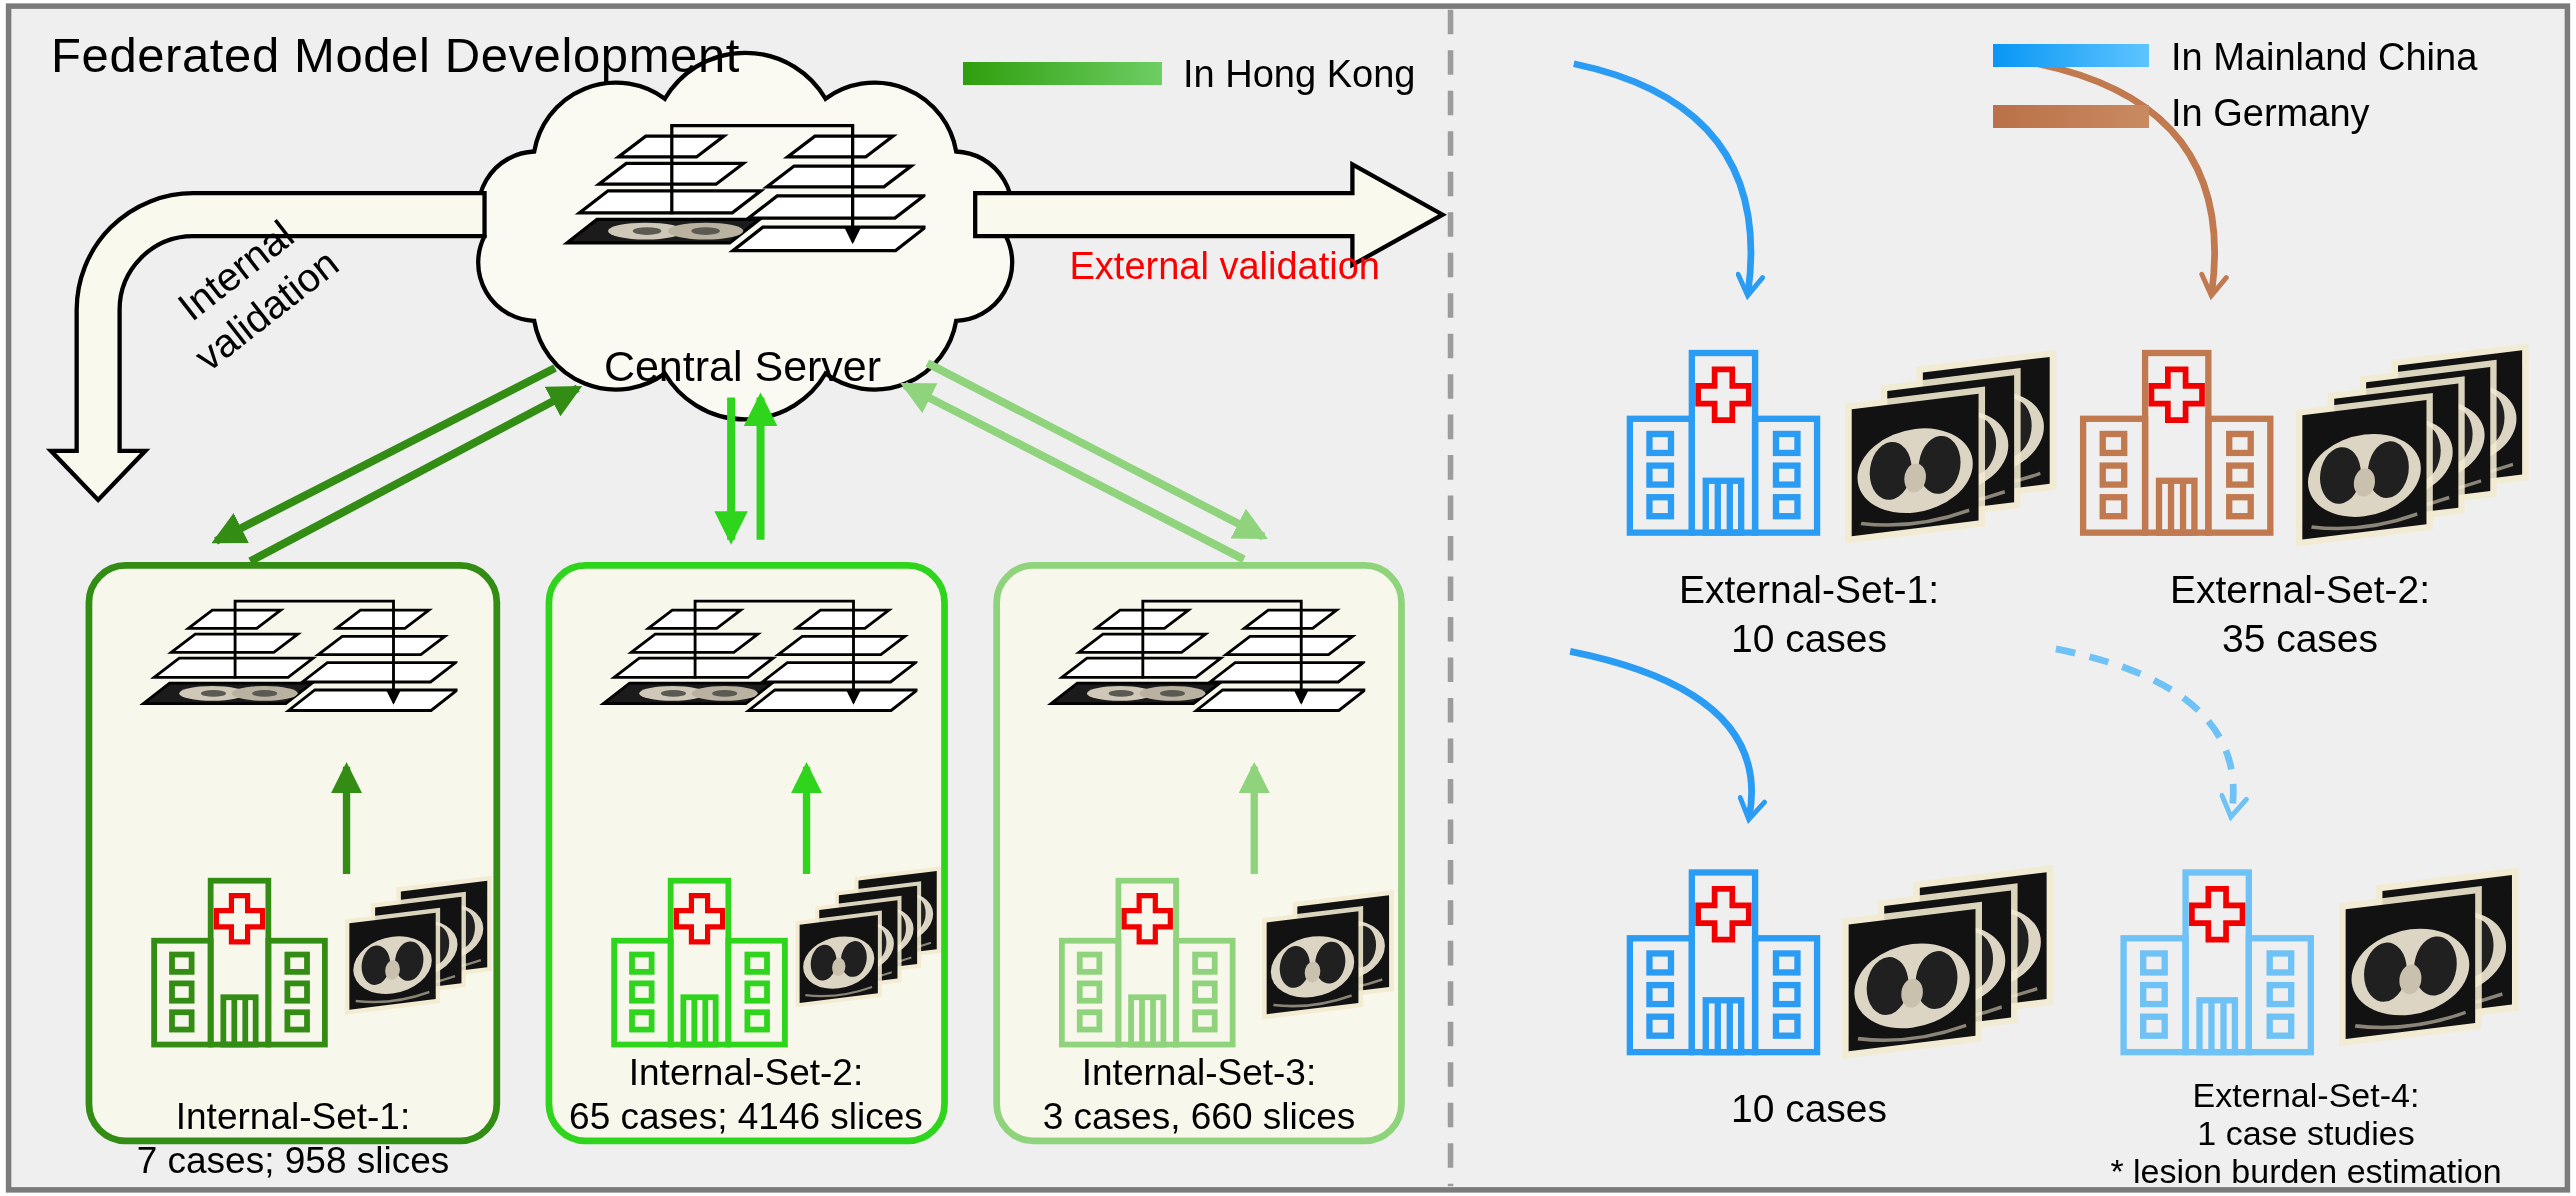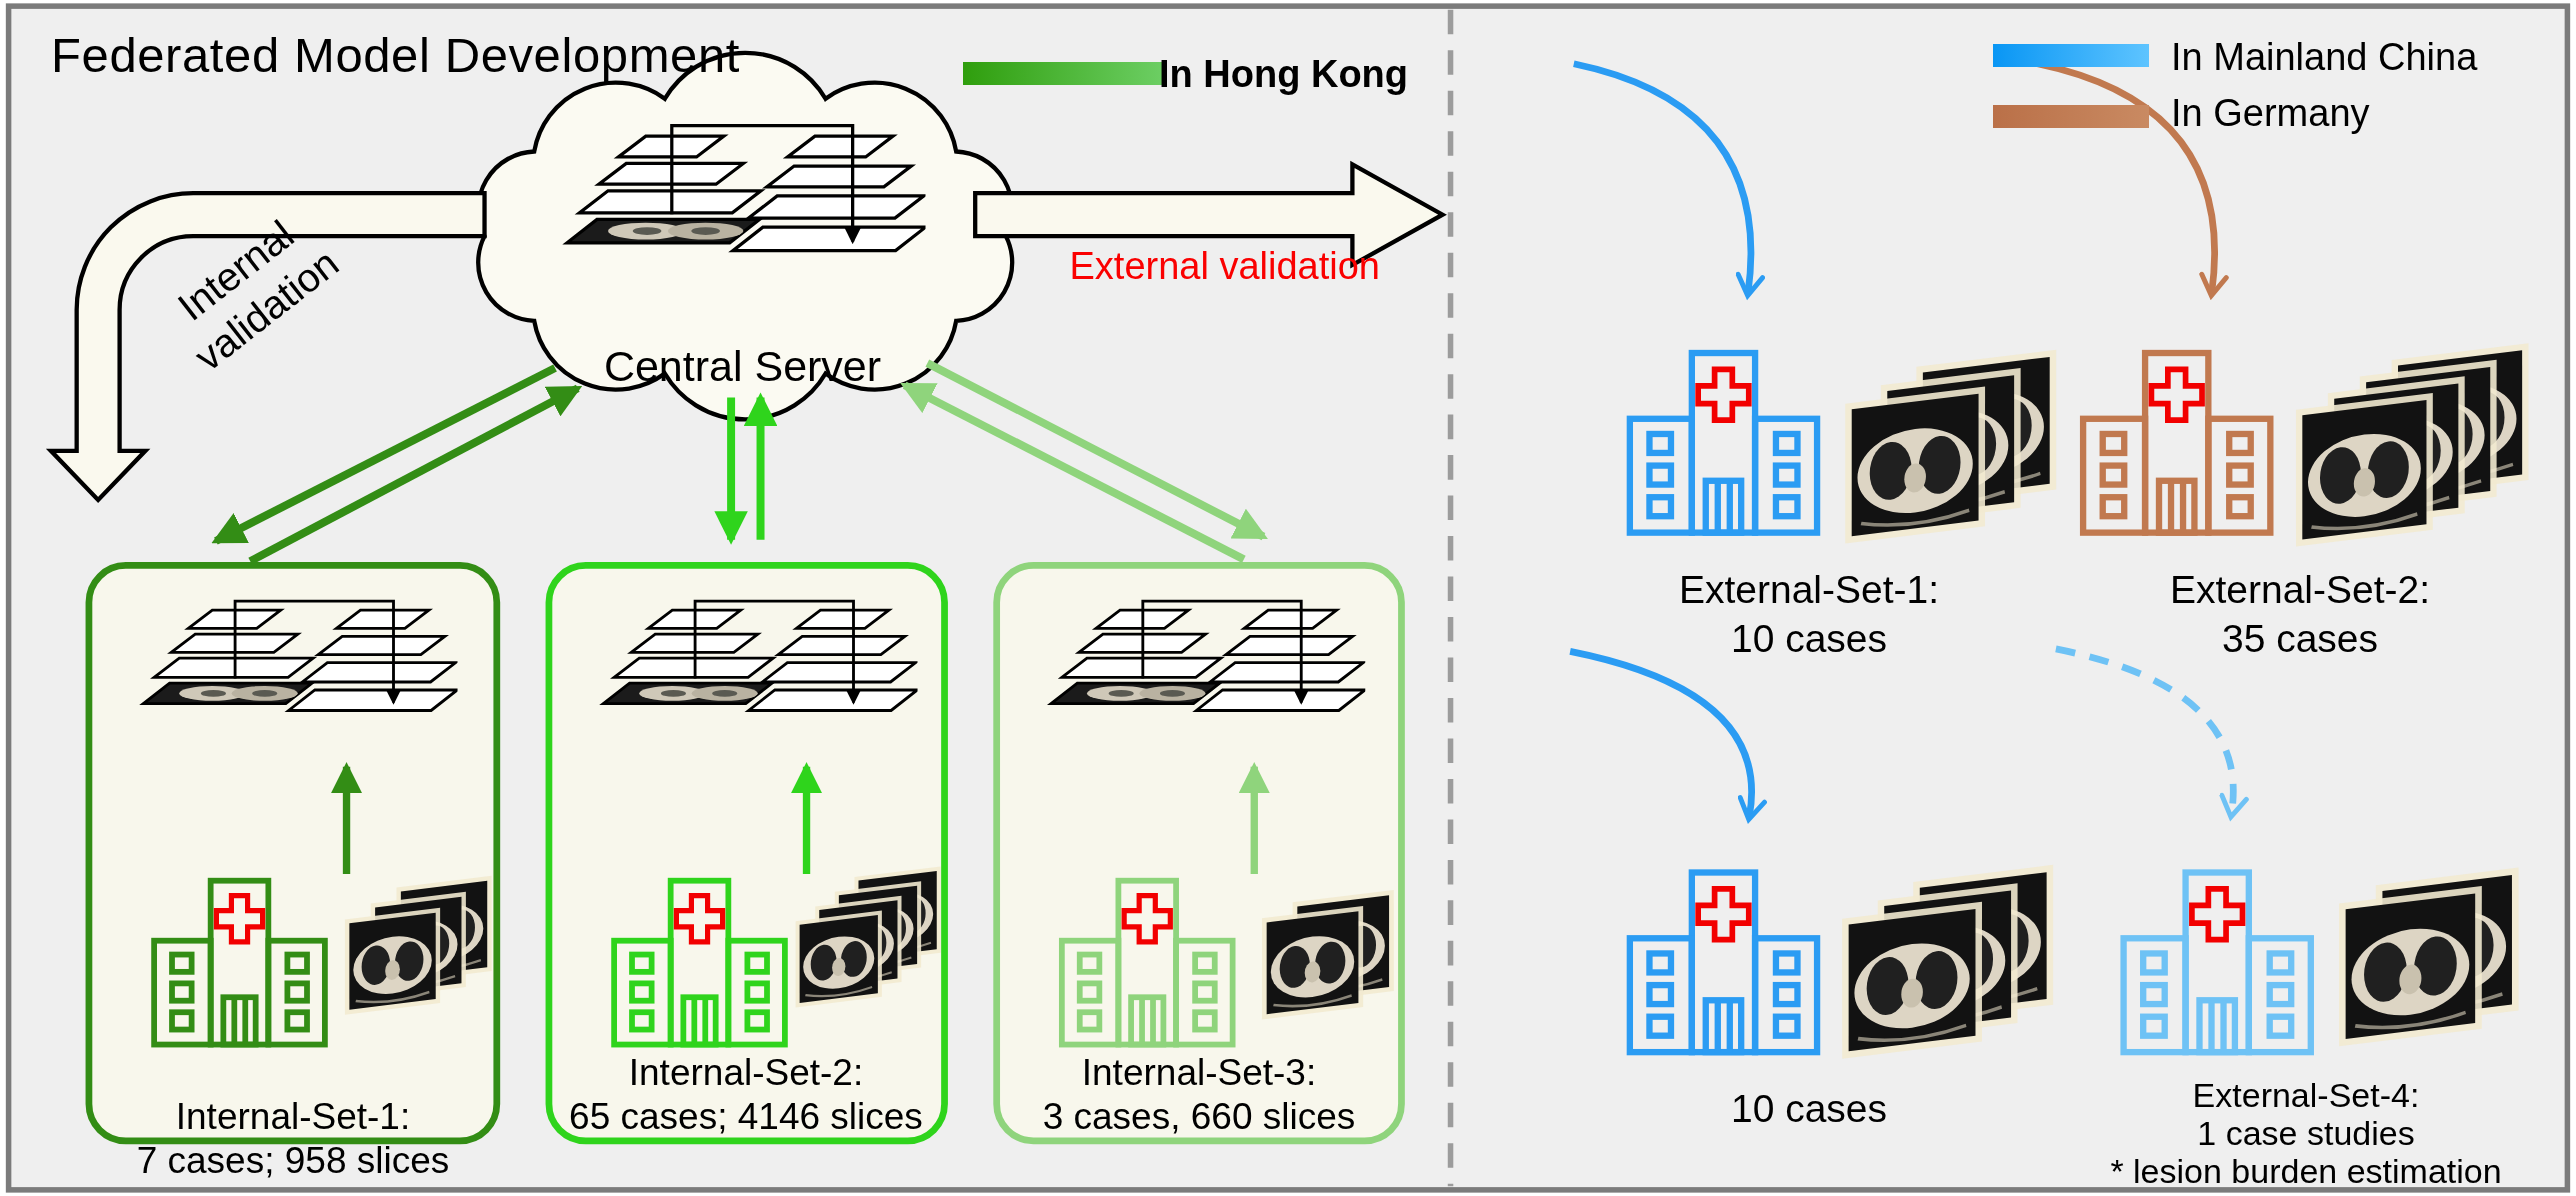--- a/index.html
+++ b/index.html
@@ -2,21 +2,21 @@
 <html style="font-size:9.8px"><head>
 <meta charset="utf-8">
 <style>
   html,body{margin:0;padding:0;background:#ffffff;}
   .stage{position:relative;width:2576px;height:1196px;background:#ffffff;
          font-family:"Liberation Sans", sans-serif;overflow:hidden;}
   .stage svg.scene{position:absolute;left:0;top:0;z-index:1;}
   .txt{position:absolute;z-index:2;color:#000;}
   .title{left:43px;top:27px;font-size:49px;letter-spacing:0.6px;margin-left:8px;}
   .legend-label{font-size:38px;}
-  .lg-hk{left:1159px;top:53px;font-weight:bold;}
+  .lg-hk{left:1183px;top:53px;}
   .lg-mc{left:2171px;top:36px;}
   .lg-de{left:2171px;top:92px;}
   .legend-bar{position:absolute;z-index:2;height:23px;}
   .bar-hk{left:963px;top:62px;width:199px;background:linear-gradient(90deg,#2F9E0D,#6CCE63);}
   .bar-mc{left:1993px;top:44px;width:156px;background:linear-gradient(90deg,#0996F4,#5EC4FF);}
   .bar-de{left:1993px;top:105px;width:156px;background:linear-gradient(90deg,#BA7048,#C98A62);}
   .cloud-label{left:589px;top:318px;width:307px;text-align:center;font-size:43px;margin-top:24px;}
   .int-val{left:107px;top:240px;width:288px;text-align:center;font-size:40px;line-height:50px;
            transform:rotate(-38deg);transform-origin:center;}
   .ext-val{left:987px;top:245px;width:393px;text-align:right;font-size:38px;color:#FA0000;}

